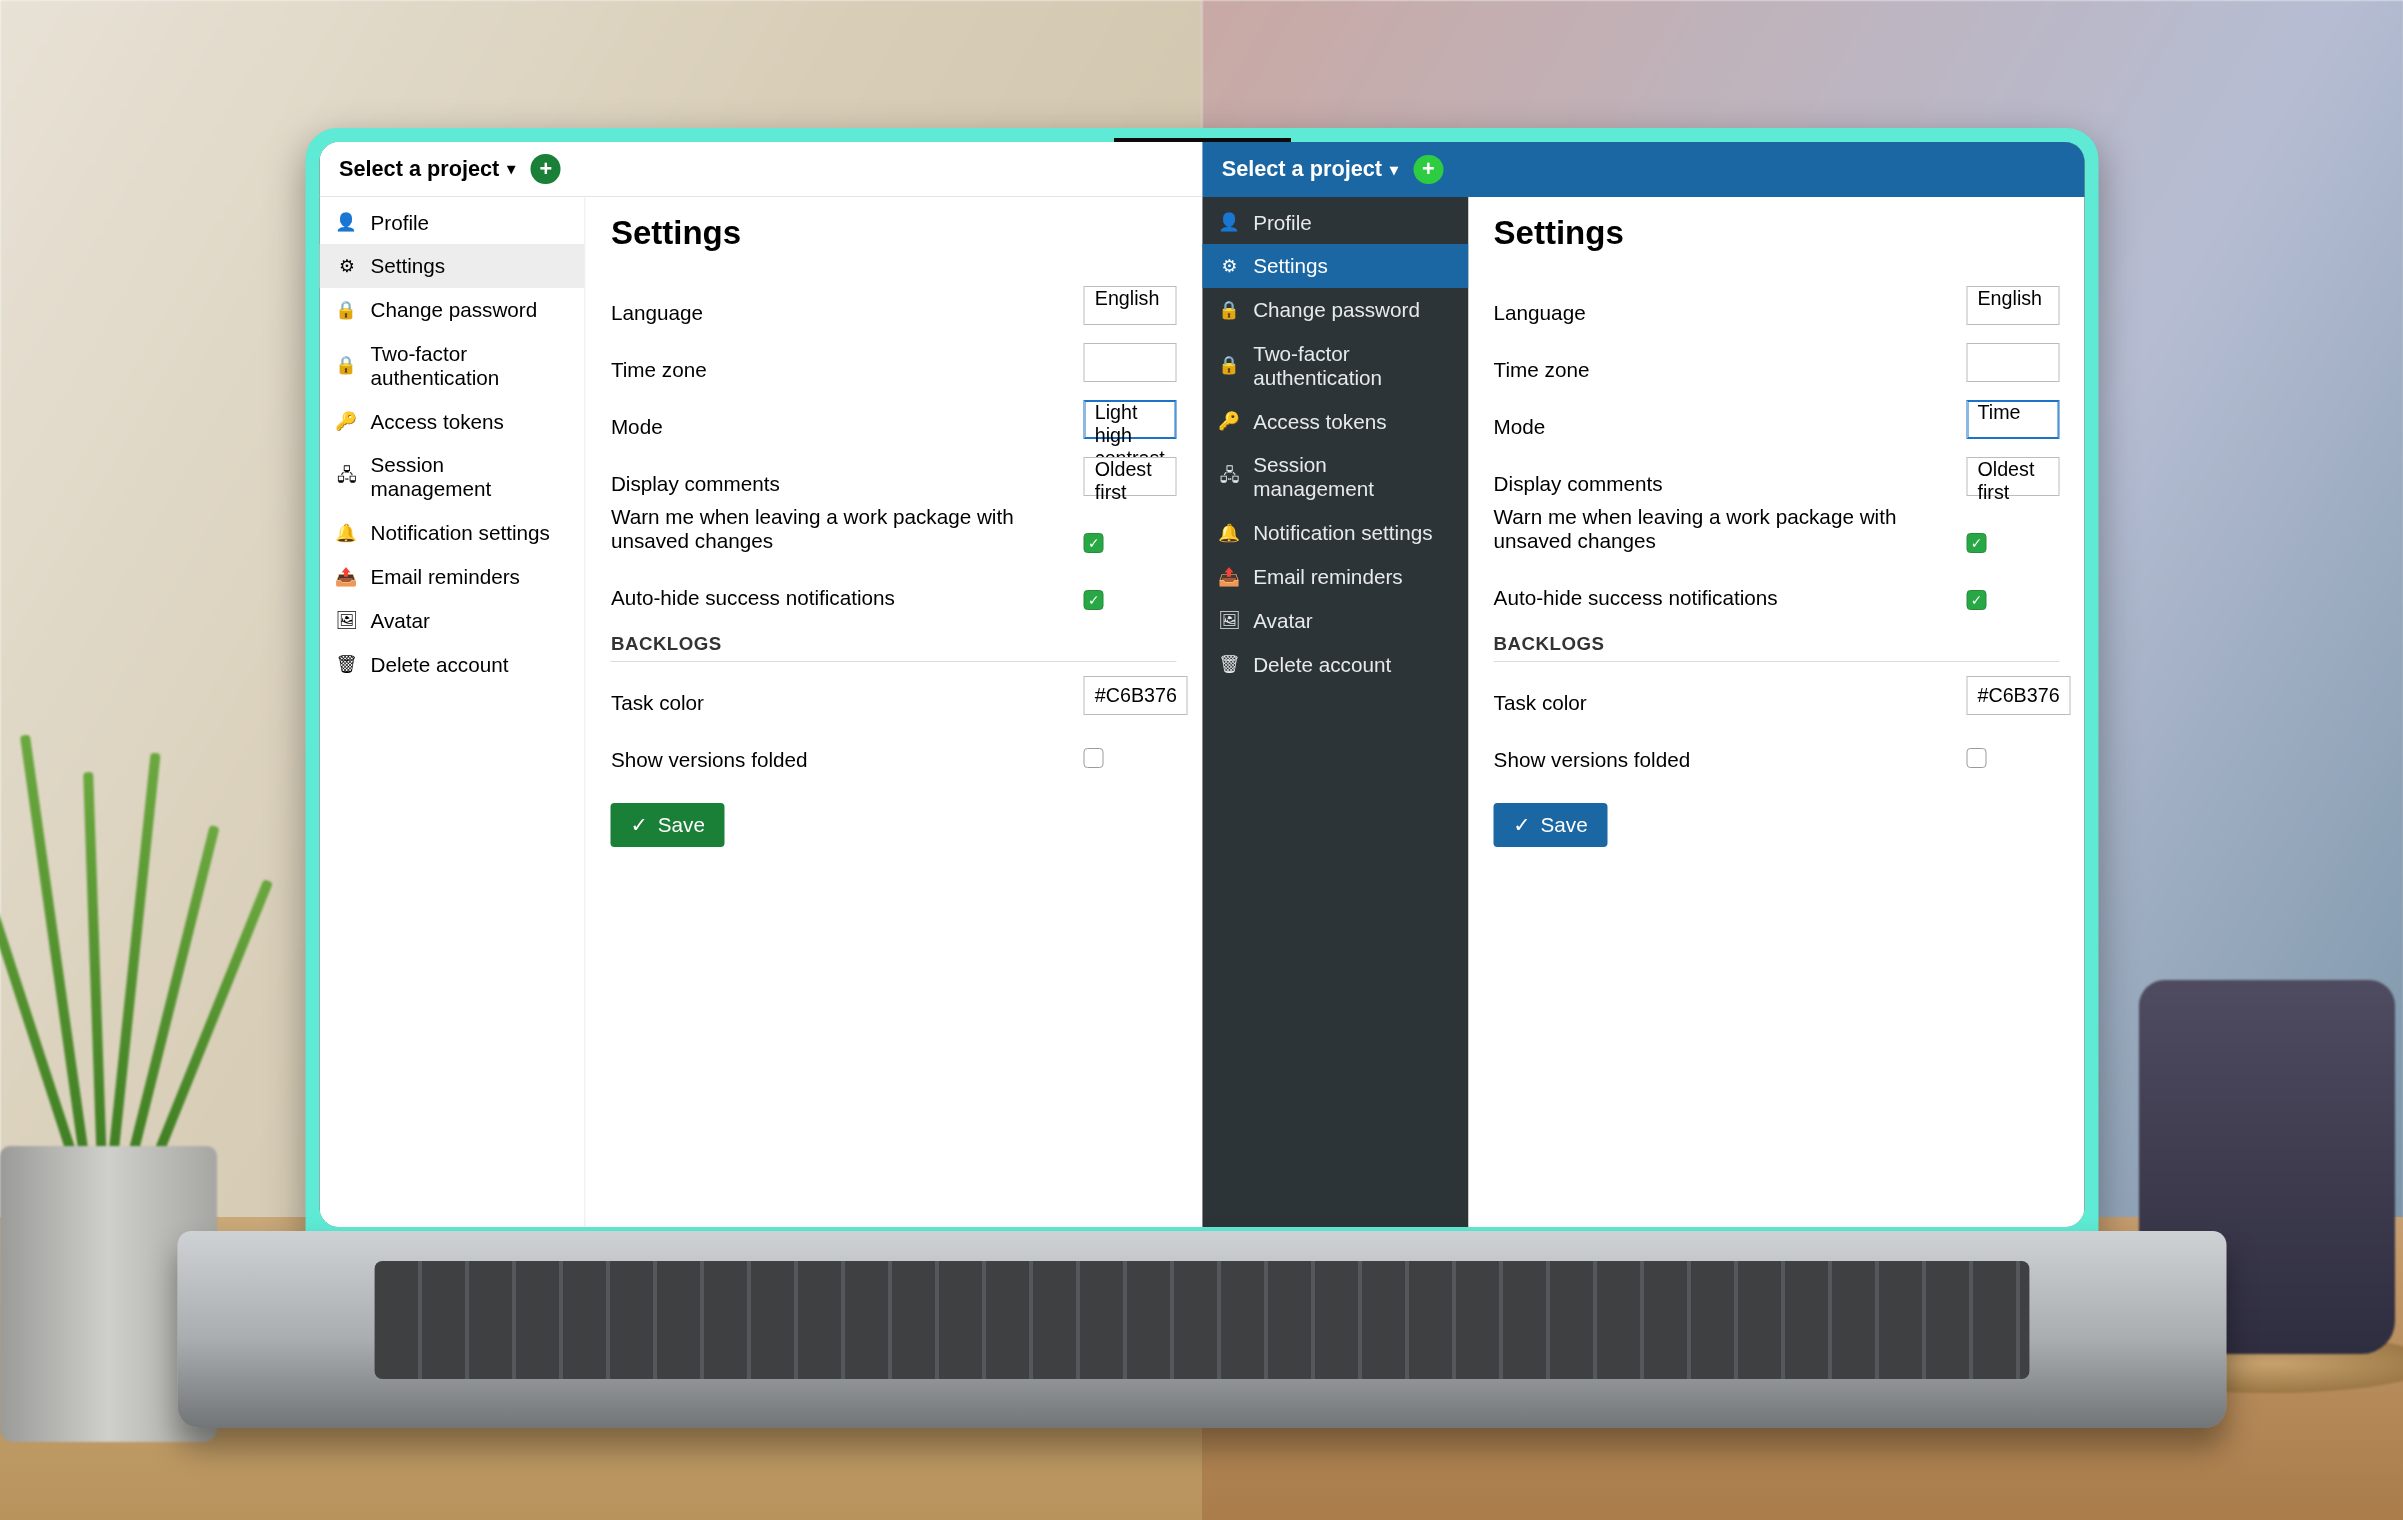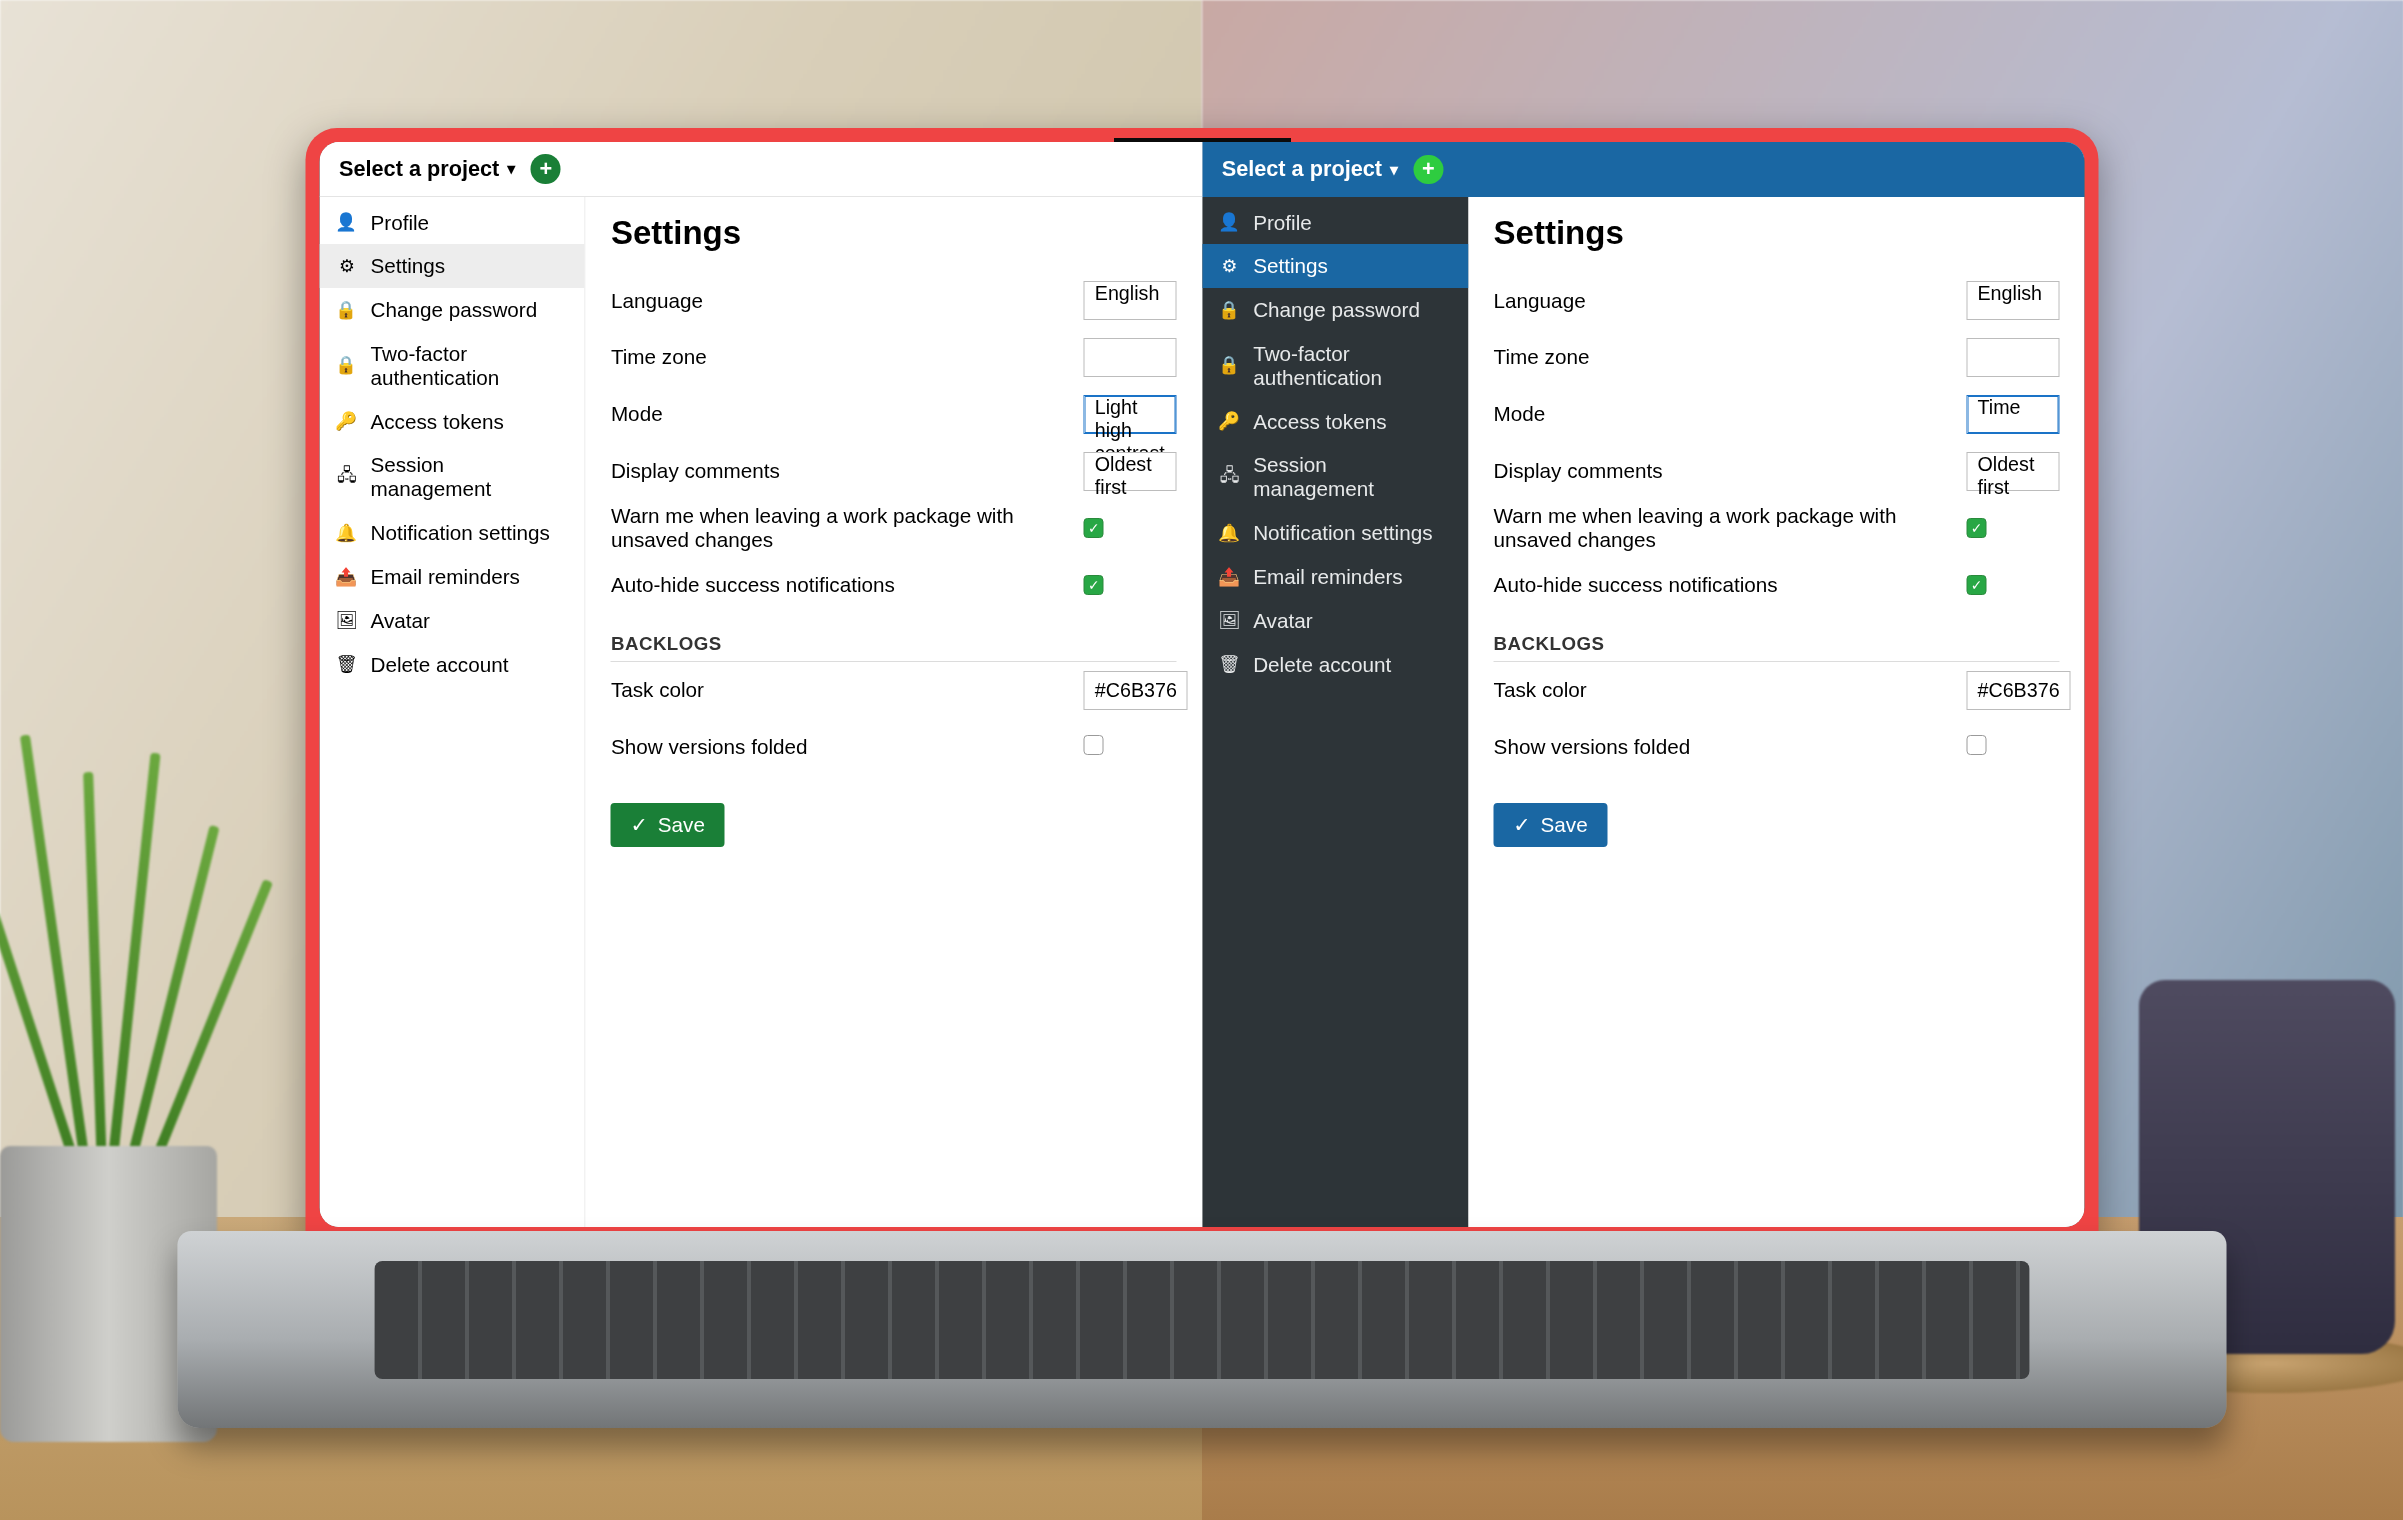--- a/index.html
+++ b/index.html
@@ -27,21 +27,21 @@
   .plant .l5{left:177px;height:345px;transform:rotate(14deg);}
   .plant .l6{left:217px;height:296px;transform:rotate(22deg);}
 
   
   .mug{position:absolute;right:-29.6px;bottom:128px;width:315px;height:433px;z-index:1;filter:blur(1px);}
   .mug .body{position:absolute;bottom:39px;right:39px;width:256px;height:374px;background:linear-gradient(180deg,#4f4b60 0%,#2f2d40 100%);border-radius:25.6px 25.6px 33px 33px;}
   .mug .saucer{position:absolute;bottom:0;right:0;width:325px;height:59px;background:radial-gradient(ellipse at center,#c7a26f 0%,#9b7845 70%);border-radius:50%;}
 
   
   .laptop{position:absolute;left:50%;top:128px;transform:translateX(-50%);width:2049px;height:1290px;z-index:2;}
-  .screen-border{position:absolute;top:0;left:128px;right:128px;height:1113px;background:#ef4444;border-radius:31.5px 31.5px 7.9px 7.9px;box-shadow:0 13.8px 39px rgba(0,0,0,.35);}
+  .screen-border{position:absolute;top:0;left:128px;right:128px;height:1113px;background:#5eead4;border-radius:31.5px 31.5px 7.9px 7.9px;box-shadow:0 13.8px 39px rgba(0,0,0,.35);}
   .notch{position:absolute;top:9.9px;left:50%;transform:translateX(-50%);width:177px;height:19.7px;background:#0b0b0b;border-radius:0 0 13.8px 13.8px;}
   .screen{position:absolute;top:13.8px;left:13.8px;right:13.8px;bottom:13.8px;background:#000;border-radius:19.7px;overflow:hidden;}
   .deck{position:absolute;top:1103px;left:0;right:0;height:197px;background:linear-gradient(#cfd2d4,#a9adb0 55%,#727577);border-radius:13.8px 13.8px 21.7px 21.7px;box-shadow:0 19.7px 29.6px rgba(0,0,0,.35);}
   .keys{position:absolute;top:29.6px;left:197px;right:197px;height:118px;background:repeating-linear-gradient(90deg,#3e4042 0 43px,#55585a 43px 47px),linear-gradient(#2e2f31,#1e1f20);border-radius:7.9px;}
 
   
   .screen .app{position:absolute;inset:0;display:flex;}
   .half{flex:1 1 50%;display:flex;flex-direction:column;min-width:0;}
   .half.light{background:#fff;color:#000;}
   .half.dark{background:#fff;color:#000;}
@@ -61,21 +61,21 @@
   .sidebar{width:266px;flex:none;display:flex;flex-direction:column;padding-top:3.9px;}
   .half.light .sidebar{background:#fff;border-right:1px solid #e5e5e5;}
   .half.dark  .sidebar{background:#2d3438;color:#e7e9ea;}
   .nav-item{display:flex;align-items:center;gap:13.8px;padding:9.9px 17.7px;font-size:20.7px;cursor:pointer;}
   .half.light .nav-item.active{background:#ededed;font-weight:400;}
   .half.dark  .nav-item.active{background:#1a67a3;color:#fff;}
   .nav-icon{width:19.7px;height:19.7px;display:flex;align-items:center;justify-content:center;font-size:17.7px;flex:none;}
 
   .main{flex:1;padding:17.7px 25.6px;overflow:hidden;background:#fff;}
   .page-title{font-size:33px;font-weight:700;margin-bottom:23.6px;}
-  .form-row{display:flex;align-items:center;min-height:49px;margin-bottom:7.9px;}
+  .form-row{display:flex;align-items:flex-end;min-height:49px;margin-bottom:7.9px;}
   .form-row .lbl{flex:0 0 473px;font-size:20.7px;padding-right:11.8px;}
   .form-row .ctl{flex:1;}
   .txt-input,.select{width:100%;height:39px;border:1px solid #bcbcbc;padding:0 9.9px;font-size:19.7px;background:#fff;}
   .select.focused{border:1.5px solid #1a73c7;box-shadow:0 0 0 1px #1a73c7 inset;}
   .chk{width:19.7px;height:19.7px;border:1.5px solid #2a8a3c;border-radius:3.9px;display:inline-flex;align-items:center;justify-content:center;background:#28a745;color:#fff;font-size:13.8px;}
   .chk.empty{background:#fff;border-color:#9a9a9a;}
 
   .section-hd{font-size:18.7px;letter-spacing:0.5px;color:#333;margin:23.6px 0 3.9px;font-weight:600;border-bottom:1px solid #dcdcdc;padding-bottom:5.9px;}
 
   .save-btn{display:inline-flex;align-items:center;gap:9.9px;padding:9.9px 19.7px;color:#fff;font-size:20.7px;border-radius:3.9px;margin-top:23.6px;cursor:pointer;}

